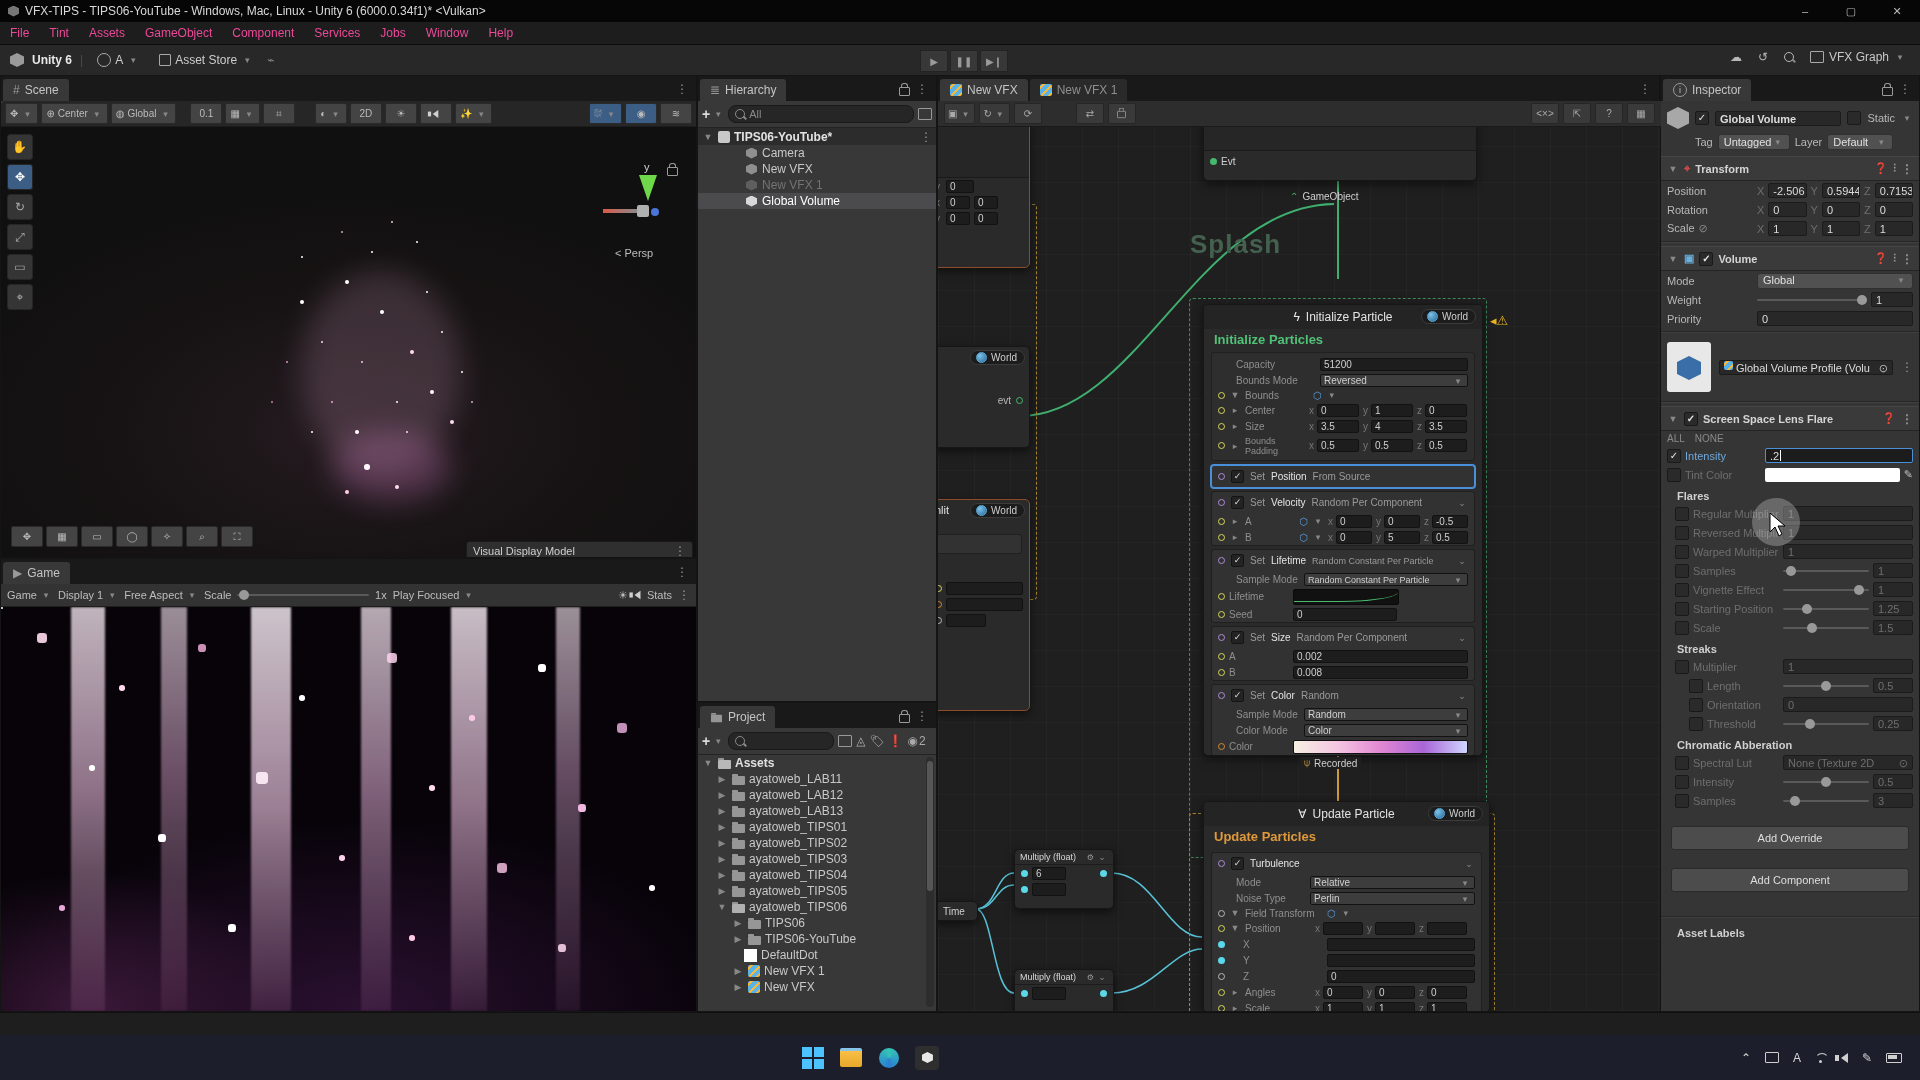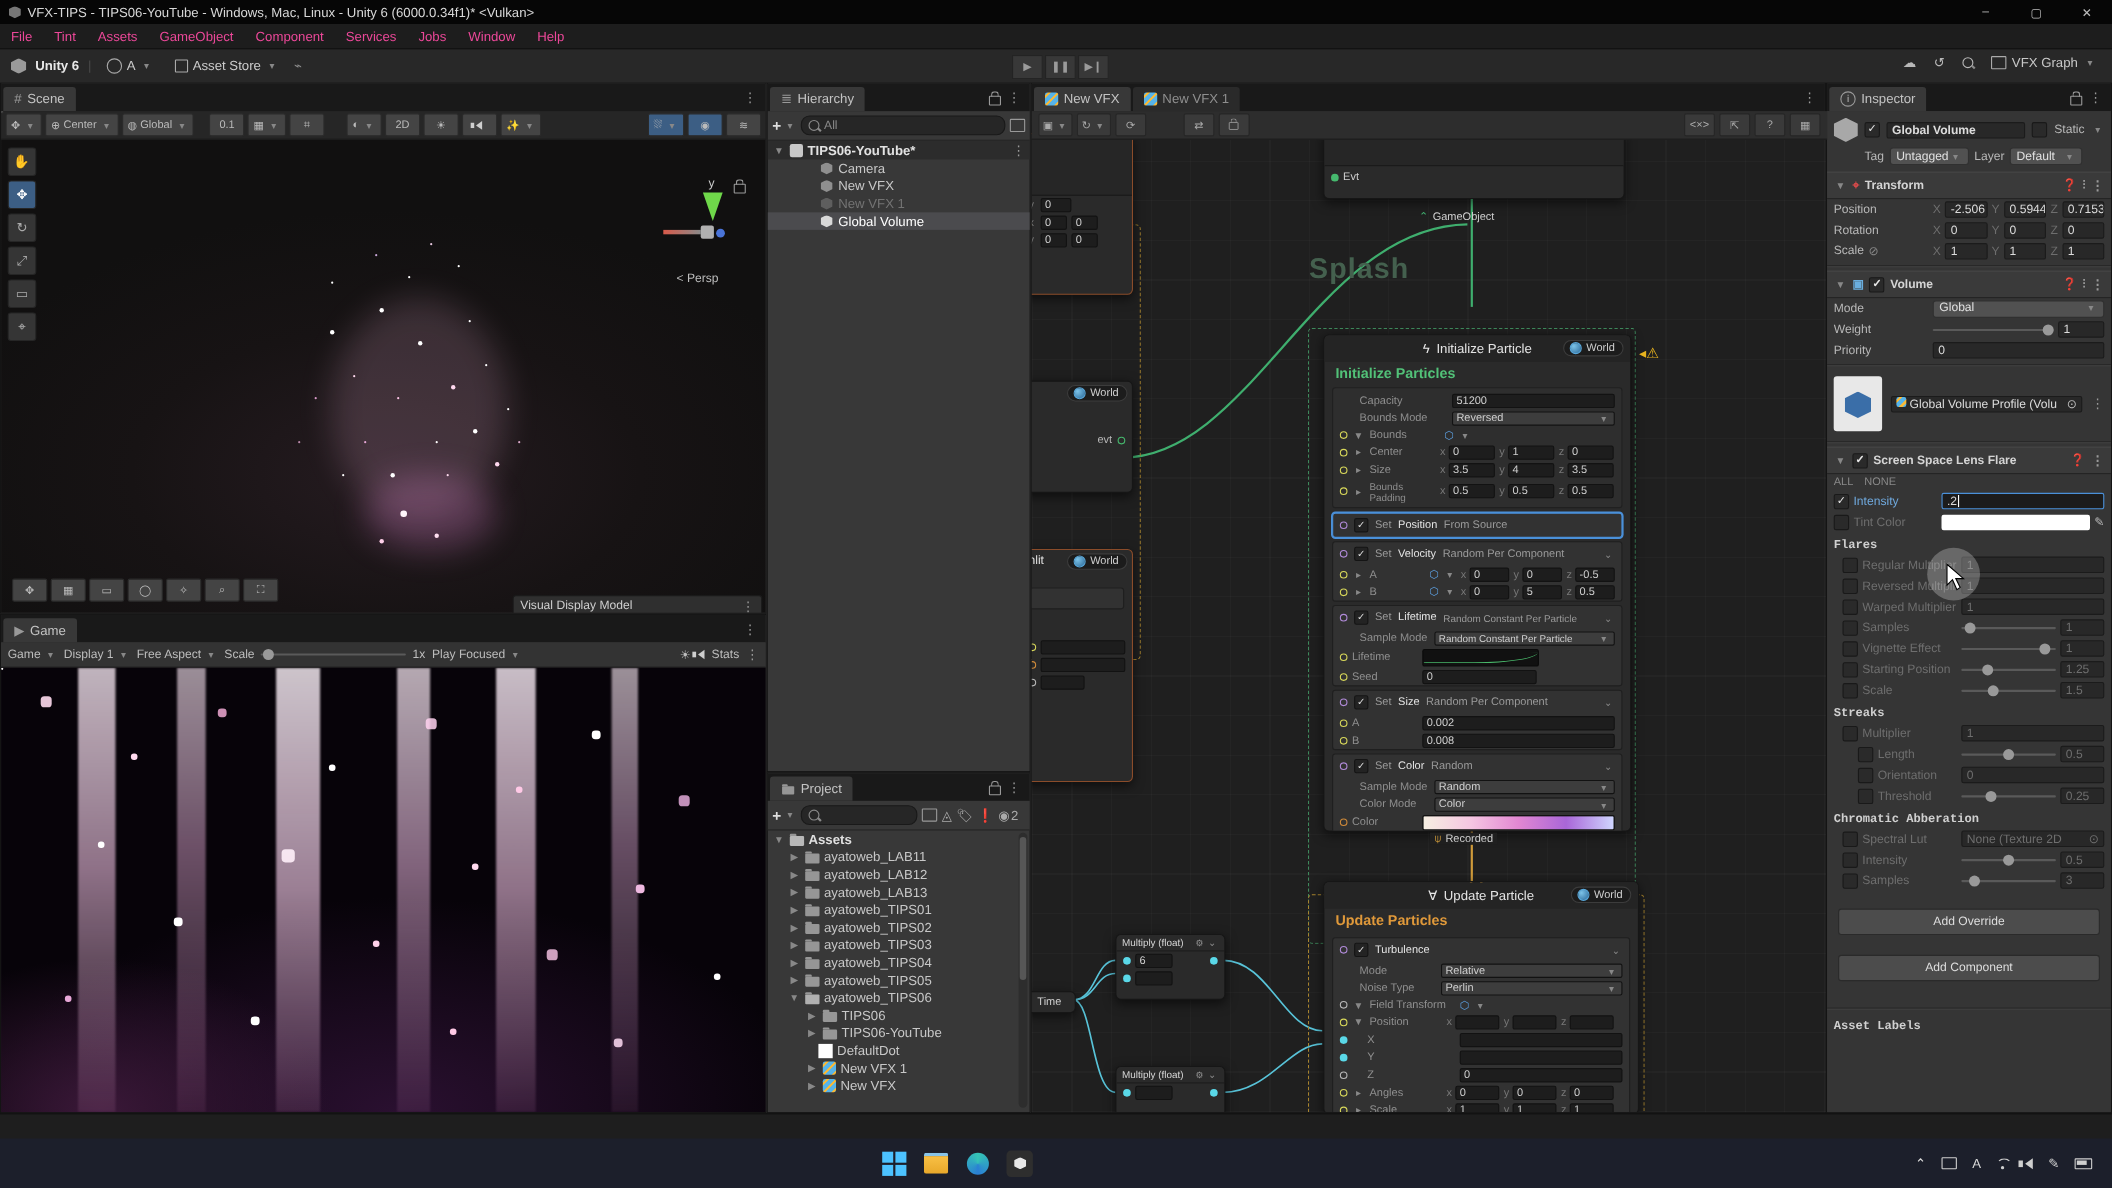--- a/index.html
+++ b/index.html
@@ -87,21 +87,21 @@
   .ins{position:absolute;left:0;top:25px;width:258px;height:910px;background:#353535;font-size:11px;color:#b8b8b8;}
   .ihead{display:flex;align-items:center;gap:5px;background:#3a3a3a;border-top:1px solid #464646;border-bottom:1px solid #242424;height:23px;padding:0 6px;font-weight:bold;color:#d4d4d4;}
   .irow{display:flex;align-items:center;height:19px;padding:0 6px;gap:4px;}
   .ilab{width:86px;flex:none;overflow:hidden;white-space:nowrap;}
   .ifld{background:#282828;border:1px solid #1b1b1b;border-radius:2px;height:15px;line-height:14px;padding:0 4px;color:#dcdcdc;overflow:hidden;white-space:nowrap;box-sizing:border-box;}
   .idd{background:#515151;border:1px solid #303030;border-radius:3px;height:16px;line-height:15px;padding:0 5px;color:#e0e0e0;display:flex;align-items:center;justify-content:space-between;box-sizing:border-box;}
   .icbx{width:12px;height:12px;background:#2a2a2a;border:1px solid #191919;border-radius:2px;color:#e8e8e8;font-size:10px;line-height:11px;text-align:center;flex:none;}
   .slider{flex:1;height:2px;background:#5a5a5a;position:relative;border-radius:1px;}
   .knob{position:absolute;top:-4px;width:10px;height:10px;border-radius:50%;background:#999;}
   .dim{color:#6e6e6e;}
-  .sect{font-weight:bold;color:#d0d0d0;padding:6px 6px 2px;font-family:Liberation Mono, monospace;}
+  .sect{font-weight:bold;color:#d0d0d0;padding:6px 16px 2px;}
   .divline{border-top:1px solid #272727;border-bottom:1px solid #404040;height:0;margin:3px 0;}
   .ibtn{margin:6px 10px;height:22px;background:#4c4c4c;border:1px solid #2a2a2a;border-radius:3px;display:flex;align-items:center;justify-content:center;color:#dedede;}
   
   .taskbar{left:0;top:1035px;width:1920px;height:45px;background:#1c1f2b;display:flex;align-items:center;}
   .tkicon{width:24px;height:24px;margin:0 7px;border-radius:4px;display:flex;align-items:center;justify-content:center;}
   .winlogo{display:grid;grid-template-columns:10px 10px;grid-gap:2px;}
   .winlogo span{width:10px;height:10px;background:#4cc2ff;}
   .cursorwrap{left:1748px;top:496px;width:60px;height:60px;z-index:99;}
   .ripple{position:absolute;left:4px;top:2px;width:48px;height:48px;border-radius:50%;background:rgba(190,190,190,.38);}
   .lockic{width:9px;height:7px;border:1.2px solid #9a9a9a;border-radius:1px;position:relative;margin-top:4px;}

